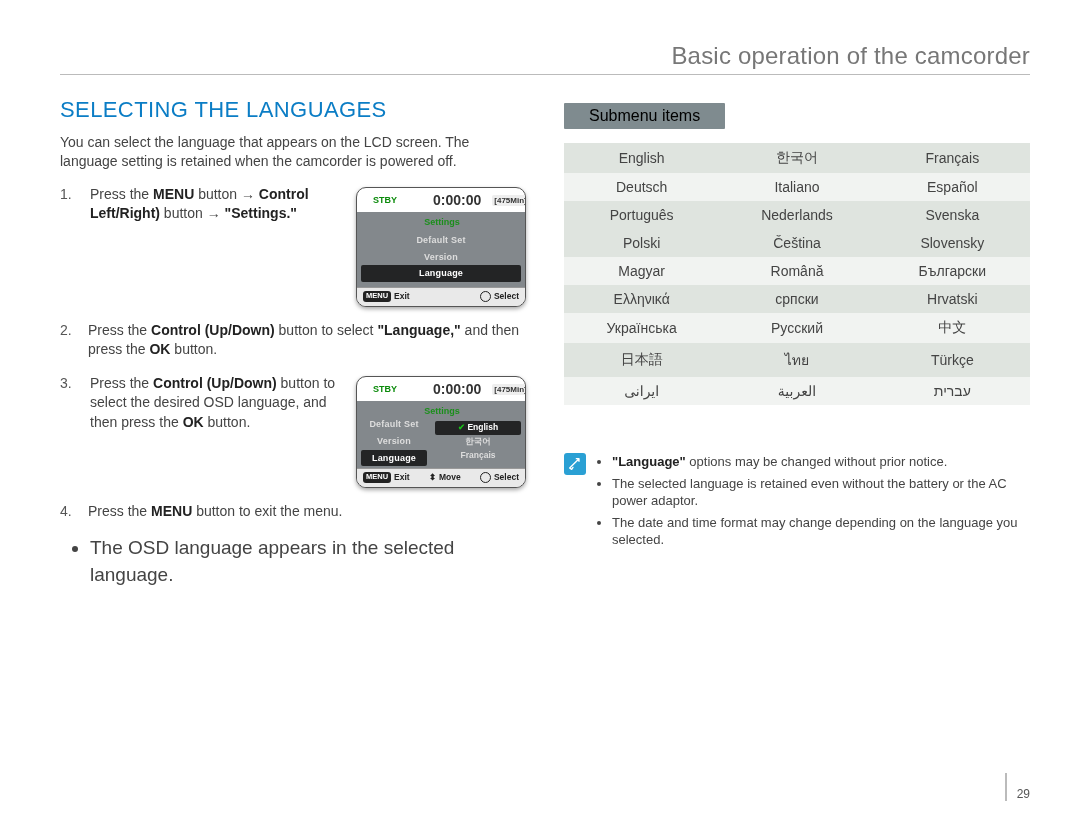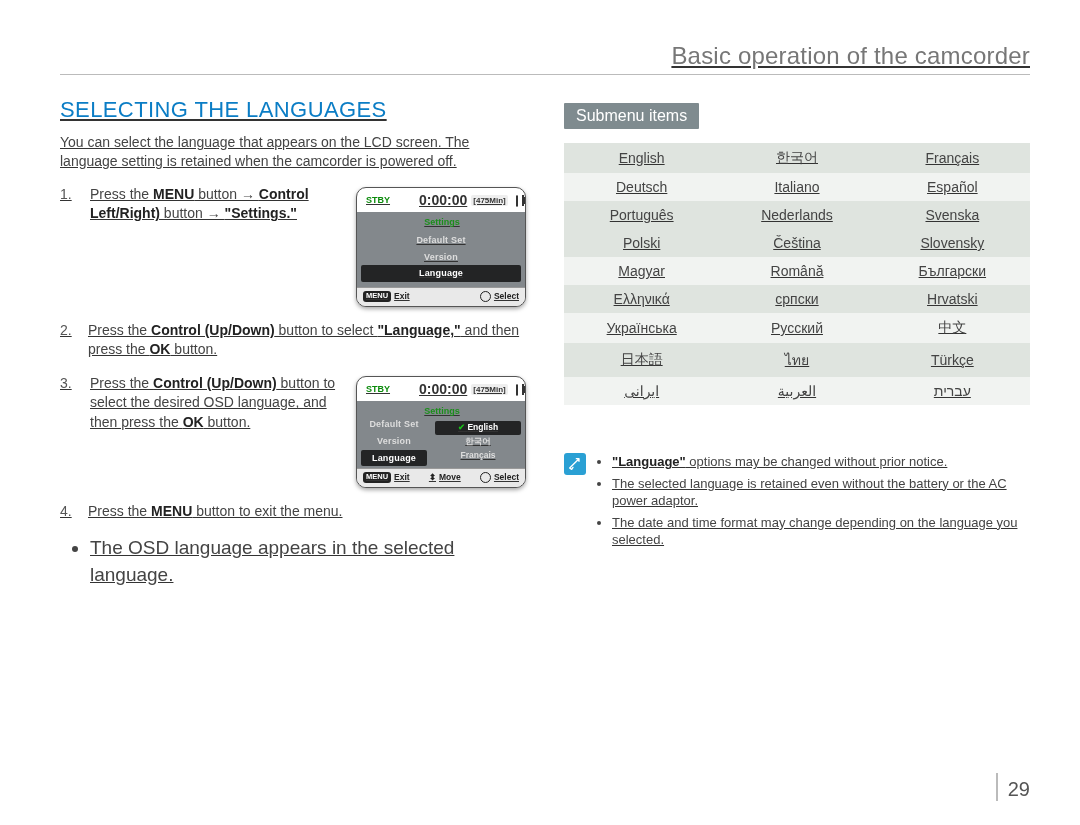--- a/index.html
+++ b/index.html
@@ -9,21 +9,20 @@
     font-family: Arial, Helvetica, sans-serif;
     color: #333;
     width: 1080px;
   }
   .page {
     width: 1080px;
     height: 825px;
     position: relative;
     box-sizing: border-box;
     padding: 42px 50px 30px 60px;
-    text-decoration: underline;
   }
   .chapter-title {
     text-align: right;
     font-size: 24px;
     color: #777;
     border-bottom: 1px solid #bbb;
     padding-bottom: 4px;
     margin-bottom: 22px;
     letter-spacing: .2px;
   }
@@ -79,21 +78,21 @@
     background: #fff;
     overflow: hidden;
     font-size: 9px;
     flex: 0 0 168px;
     margin-top: 2px;
   }
   .osd-top {
     padding: 3px 5px 2px 5px;
     display: flex;
     align-items: center;
-    gap: 4px;
+    gap: 11px;
     color: #333;
     font-weight: bold;
   }
   .osd-top .cam { width:14px; height:11px; background:#888; border-radius:2px; position:relative; }
   .osd-top .stby { color:#0a8a0a; font-size:9px; font-weight:bold; }
   .osd-top .time { color:#333; font-size:14px; font-weight:bold;margin-left:25px; }
   .osd-top .rem { color:#333; font-size:8px; background:#eee; padding:0 2px; border-radius:2px; }
   .osd-top .sp { flex:1; }
   .osd-top .card { width:12px; height:10px; border:1px solid #333; border-radius:1px; background:#fff; }
   .osd-top .batt { width:14px; height:9px; border:1px solid #333; position:relative; }
@@ -158,22 +157,22 @@
     padding: 0;
     font-size: 19px;
     color:#444;
   }
   .bullets li { margin-bottom:4px; }
 
   
   .submenu-chip {
     display:inline-block;
     background:#7f8b8f;
-    color:#ffffff;
-    padding: 4px 12px;
+    color:#000000;
+    padding: 4px 25px;
     font-size: 16px;
     border-radius:1px;
     margin: 6px 0 14px 0;
   }
   .lang-table {
     width: 100%;
     border-collapse: collapse;
     font-size: 14px;
     color:#444;
   }
@@ -203,21 +202,21 @@
     line-height:1;
   }
   .note-icon svg { width:16px; height:16px; }
   .note ul { margin:0; padding-left: 16px; }
   .note li { margin-bottom:4px; line-height:1.35; }
 
   .pagenum {
     position:absolute;
     right: 50px;
     bottom: 24px;
-    font-size: 20px;
+    font-size: 12px;
     color:#555;
     border-left: 2px solid #bbb;
     padding-left: 10px;
     height: 28px;
     display:flex;
     align-items:flex-end;
   }
   b { color:#222; }
 </style>
 </head>

